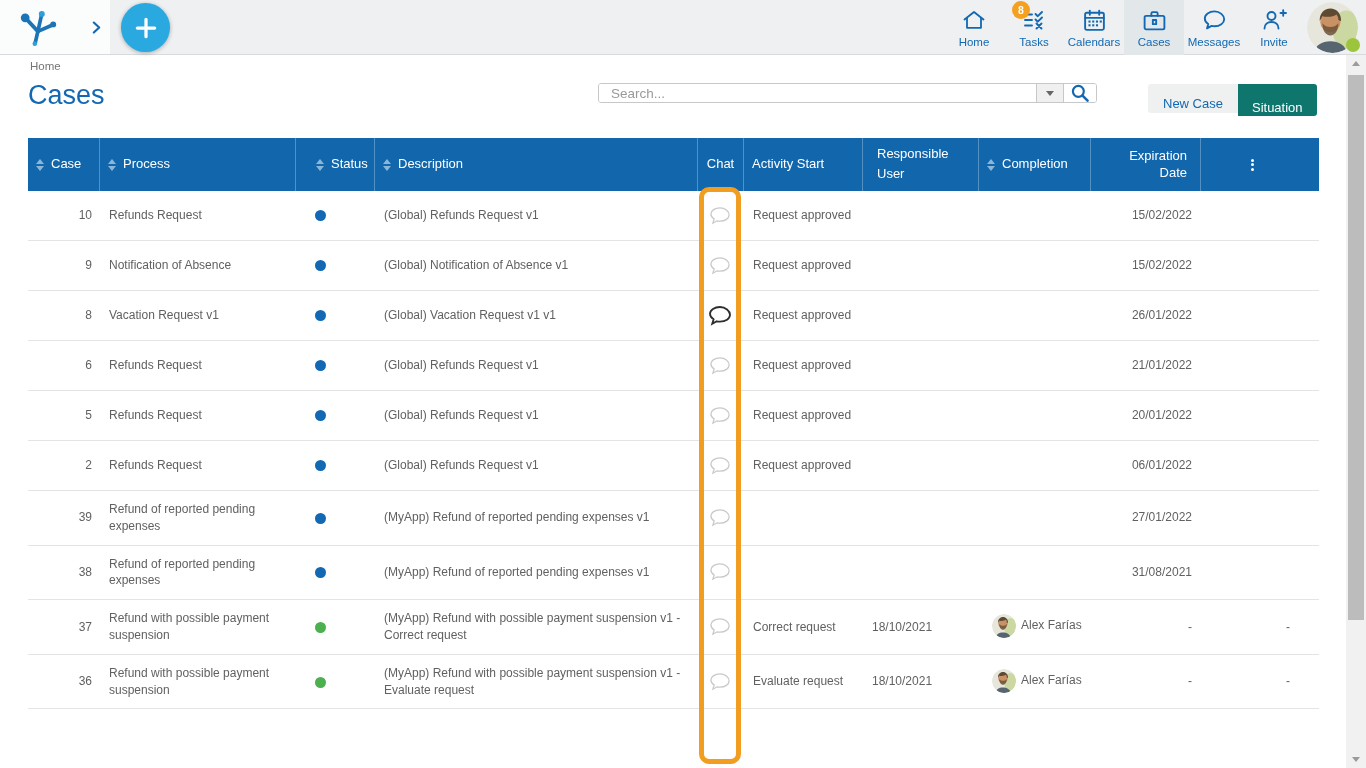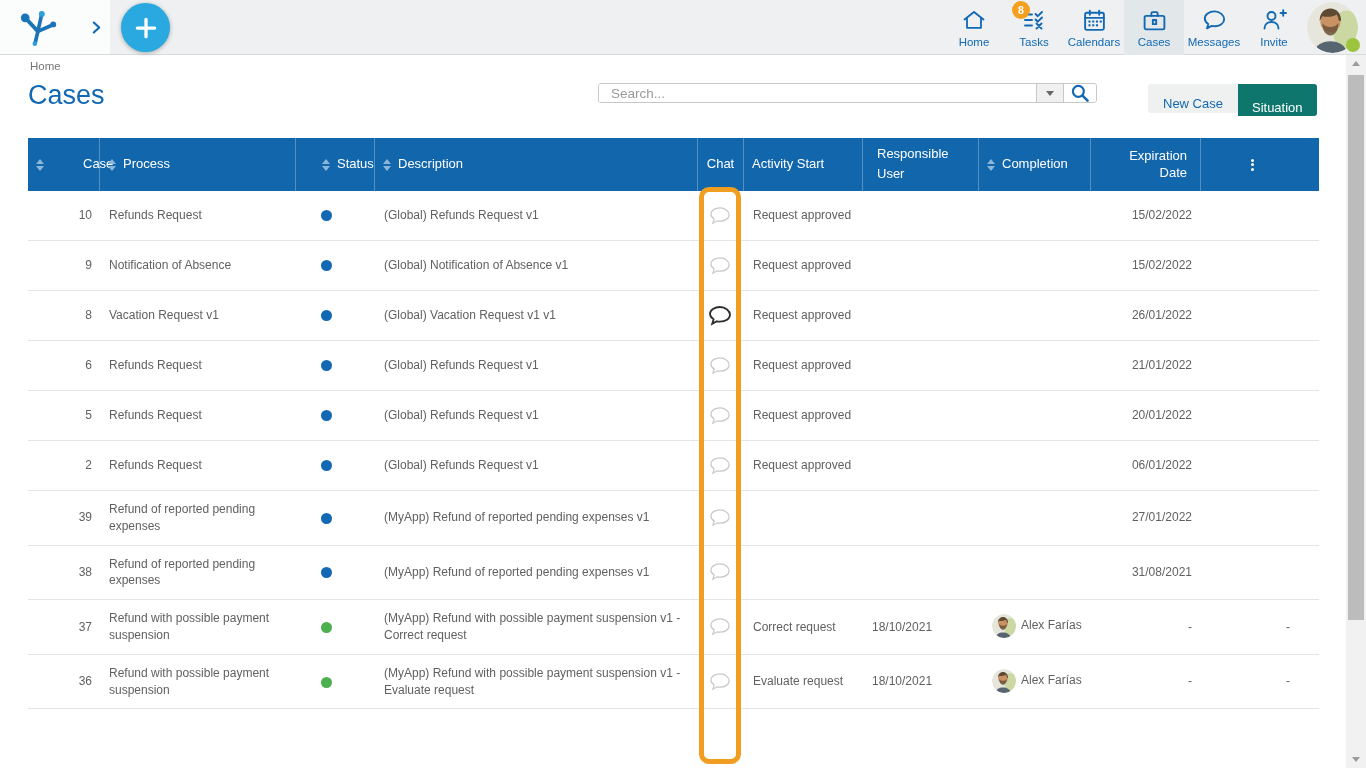--- a/index.html
+++ b/index.html
@@ -53,33 +53,33 @@
   .btn-situation { border:none; background:#0f766e; color:#fff; font-size:13px; padding:16px 14px;
                    border-radius:0 3px 3px 0; cursor:pointer; font-family:"Liberation Sans",sans-serif; }
 
   
   .table { position:absolute; left:28px; top:138px; width:1291px; }
   .thead, .trow { display:grid;
     grid-template-columns:71px 196px 79px 323px 46px 119px 116px 112px 110px 103px 16px; }
   .thead { background:#1166ac; color:#fff; min-height:49px; }
   .hcell { display:flex; align-items:center; padding:4px 8px; font-size:13px; line-height:1.3;
            border-left:1px solid rgba(255,255,255,.28); }
-  .hcell:first-child { border-left:none;gap:32px; }
+  .hcell:first-child { border-left:none; }
   .hcell.c-menu { padding:4px 2px; justify-content:center; cursor:pointer; }
   .sort { display:inline-flex; flex-direction:column; gap:2px; margin-right:7px; flex:none; }
   .sort i { display:block; width:0; height:0; border-left:4px solid transparent; border-right:4px solid transparent; }
   .sort .up { border-bottom:5px solid #8ab6da; }
   .sort .dn { border-top:5px solid #8ab6da; }
   .vdots i { display:block; width:3px; height:3px; background:#fff; border-radius:50%; margin:1.5px auto; }
 
   .trow { border-bottom:1px solid #e4e4e4; min-height:50px; align-items:center;
           color:#616161; font-size:12px; background:#fff; }
   .cell { padding:10px 10px; line-height:1.4; }
   .c-case { text-align:right; padding-right:7px; }
-  .c-status { padding-left:26px; }
+  .c-status { padding-left:20px; }
   .dot { display:inline-block; width:11px; height:11px; border-radius:50%; background:#1268b3; vertical-align:middle; }
   .c-chat { display:flex; justify-content:center; padding:4px 12px; }
   .chatwrap { display:inline-flex; cursor:pointer; }
   .chat-svg { width:22px; height:20px; fill:none; stroke:#c9c9c9; stroke-width:1.4; }
   .chatwrap.active .chat-svg { stroke:#2d2d2d; stroke-width:1.8; width:24px; height:22px; }
   .c-astart { text-align:left; padding-right:5px; }
   .c-resp { padding:6px 6px 8px 14px; line-height:1.5; }
   .avatar-sm { display:inline-block; width:24px; height:24px; vertical-align:middle; margin-right:5px; }
   .avatar-sm .av { width:24px; height:24px; border-radius:50%; display:block; }
   .c-completion { text-align:right; padding-right:8px; }

